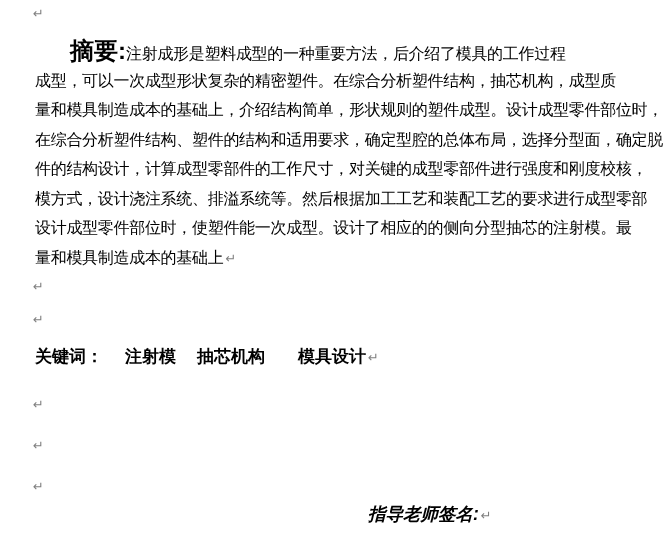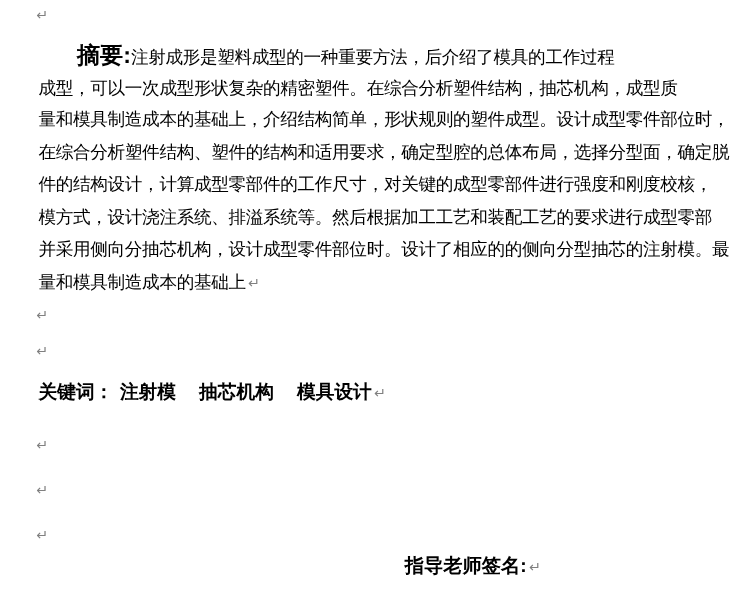--- a/index.html
+++ b/index.html
@@ -29,21 +29,21 @@
     font-size: 16px;
     letter-spacing: -0.3px;
     white-space: nowrap;
     color: #000000;
   }
   .para-line.first {
     padding-left: 35px;
   }
   .abstract-label {
     font-weight: bold;
-    font-size: 21px;
+    font-size: 24px;
     letter-spacing: 0;
   }
   
   .pilcrow {
     color: #808080;
     font-size: 13px;
     font-weight: normal;
     letter-spacing: 0;
   }
   .pilcrow.floating {
@@ -64,56 +64,58 @@
     font-size: 17px;
     font-weight: bold;
     white-space: nowrap;
   }
   .keyword-item {
     display: inline-block;
     margin-right: 21px;
   }
   .keyword-item.last {
     margin-right: 0;
+    margin-left: 12px;
   }
   
   #signature {
     position: absolute;
     left: 368px;
     top: 503px;
     height: 22px;
     line-height: 22px;
     font-size: 17.5px;
     font-weight: bold;
     white-space: nowrap;
+    font-style: italic;
   }
 </style>
 </head>
 <body>
 
 <div id="page">
 
   <span class="pilcrow floating" style="top:7px">↵</span>
 
   <div id="abstract">
     <div class="para-line first"><span class="abstract-label">摘要:</span><span>注射成形是塑料成型的一种重要方法，后介绍了模具的工作过程</span></div>
     <div class="para-line">成型，可以一次成型形状复杂的精密塑件。在综合分析塑件结构，抽芯机构，成型质</div>
     <div class="para-line">量和模具制造成本的基础上，介绍结构简单，形状规则的塑件成型。设计成型零件部位时，</div>
     <div class="para-line">在综合分析塑件结构、塑件的结构和适用要求，确定型腔的总体布局，选择分型面，确定脱</div>
     <div class="para-line">件的结构设计，计算成型零部件的工作尺寸，对关键的成型零部件进行强度和刚度校核，</div>
     <div class="para-line">模方式，设计浇注系统、排溢系统等。然后根据加工工艺和装配工艺的要求进行成型零部</div>
-    <div class="para-line">并采用侧向分抽芯机构，设计成型零件部位时。设计了相应的的侧向分型抽芯的注射模。最</div>
+    <div class="para-line">设计成型零件部位时，使塑件能一次成型。设计了相应的的侧向分型抽芯的注射模。最</div>
     <div class="para-line"><span>量和模具制造成本的基础上</span><span class="pilcrow inline">↵</span></div>
   </div>
 
   <span class="pilcrow floating" style="top:280px">↵</span>
   <span class="pilcrow floating" style="top:313px">↵</span>
 
   <div id="keywords">
-    <span class="keyword-item" style="margin-right:6px">关键词：</span><span class="keyword-item">注射模</span><span class="keyword-item">抽芯机构</span><span class="keyword-item last">模具设计</span><span class="pilcrow inline">↵</span>
+    <span class="keyword-item" style="margin-right:22px">关键词：</span><span class="keyword-item">注射模</span><span class="keyword-item">抽芯机构</span><span class="keyword-item last">模具设计</span><span class="pilcrow inline">↵</span>
   </div>
 
   <span class="pilcrow floating" style="top:398px">↵</span>
   <span class="pilcrow floating" style="top:439px">↵</span>
   <span class="pilcrow floating" style="top:480px">↵</span>
 
   <div id="signature">
     <span>指导老师签名:</span><span class="pilcrow inline">↵</span>
   </div>
 

